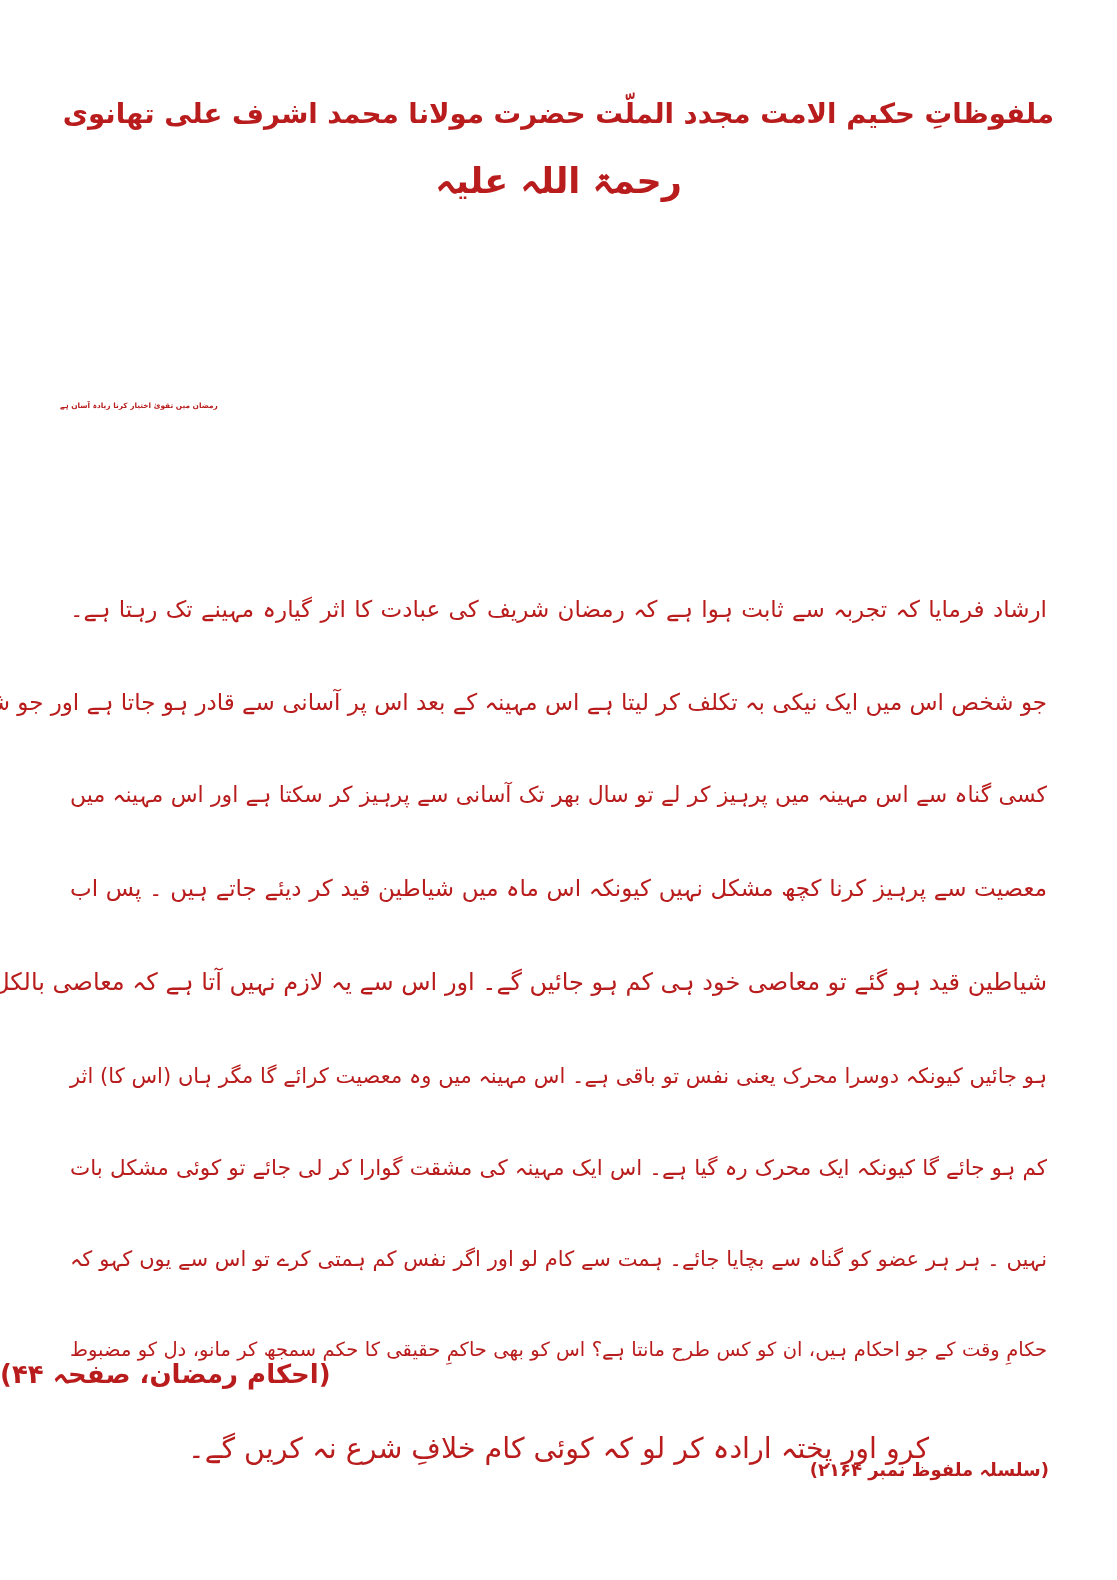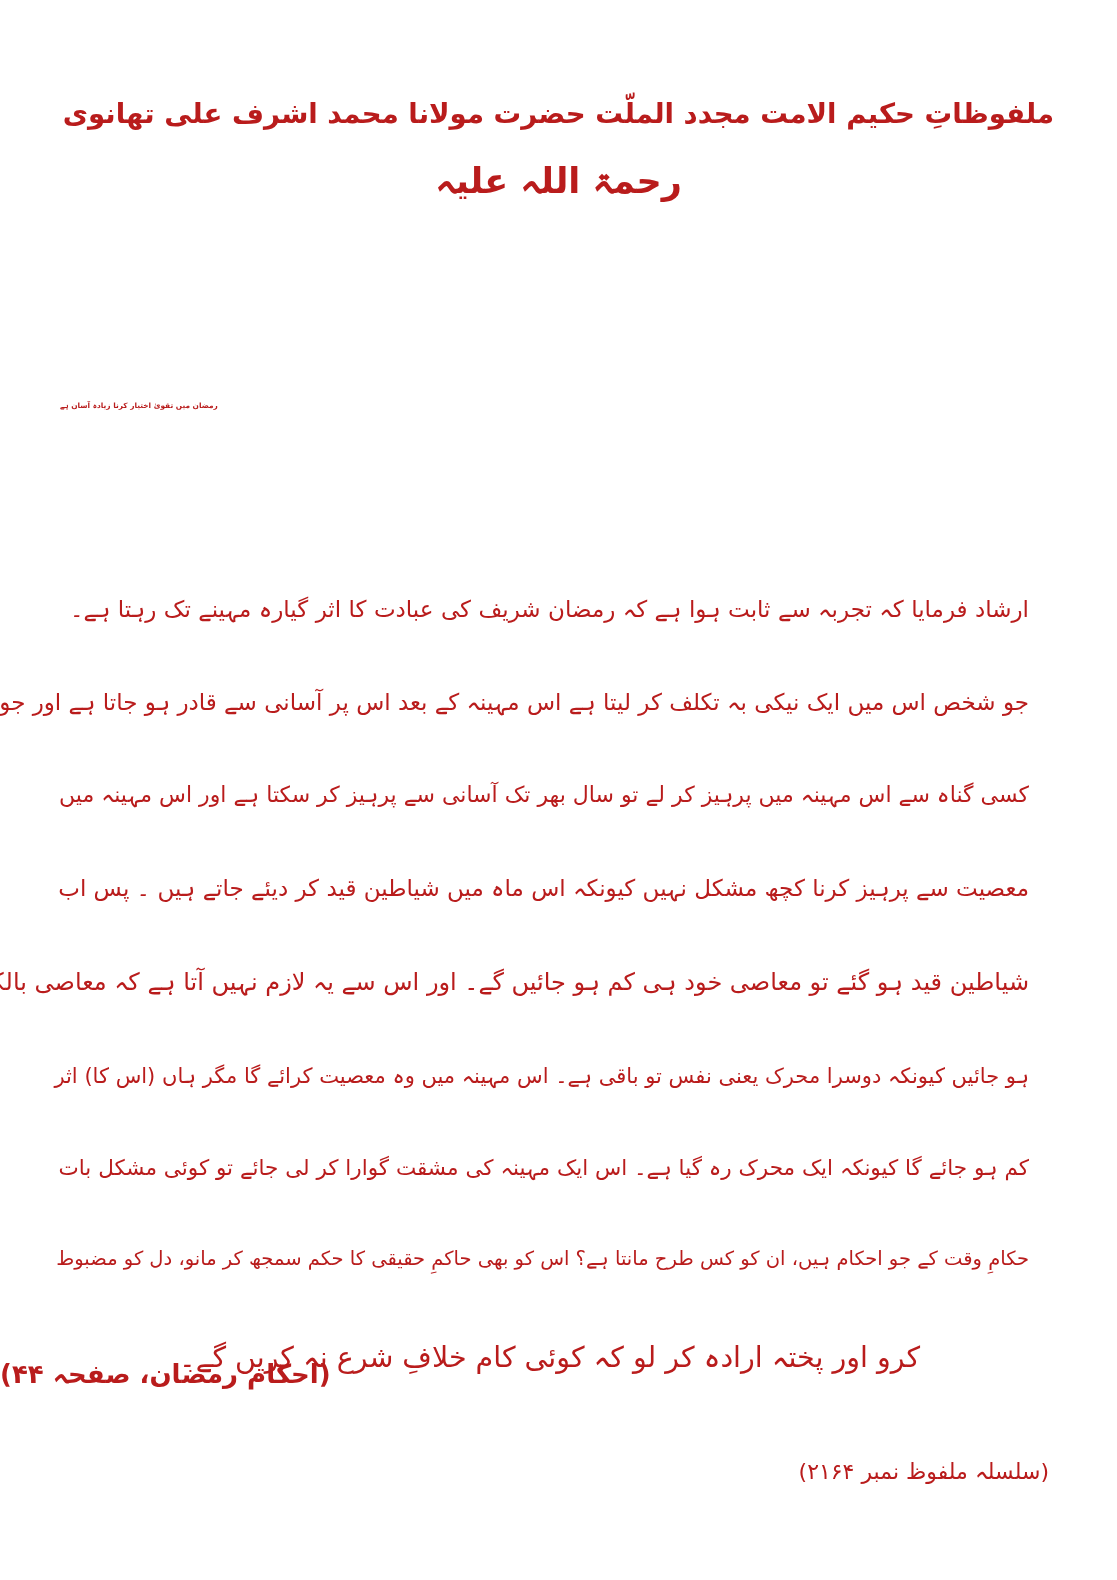--- a/index.html
+++ b/index.html
@@ -59,21 +59,21 @@
     font-size: 34px;
     line-height: 1.5;
     font-weight: 700;
     direction: rtl;
   }
 
   
   .body-block {
     position: absolute;
     top: 540px;
-    right: 88px;
+    right: 70px;
     left: 70px;
     direction: rtl;
   }
 
   .body-line {
     font-size: 28.5px;
     line-height: 70px;
     height: 70px;
     font-weight: 500;
     direction: rtl;
@@ -101,22 +101,22 @@
     text-align: left;
     font-size: 26px;
     font-weight: 600;
     direction: rtl;
   }
 
   .citation-series {
     position: absolute;
     top: 1448px;
     right: 68px;
-    font-size: 22px;
-    font-weight: 400;
+    font-size: 18px;
+    font-weight: 700;
     direction: rtl;
     text-align: right;
   }
 </style>
 </head>
 <body>
 
 <div class="page">
 
   <header class="header">
@@ -127,20 +127,21 @@
   <h2 class="section-heading" style="font-size: 7.4px;">رمضان میں تقویٰ اختیار کرنا زیادہ آسان ہے</h2>
 
   <section class="body-block">
     <p class="body-line first-line" style="font-size: 23px;">ارشاد فرمایا کہ تجربہ سے ثابت ہوا ہے کہ رمضان شریف کی عبادت کا اثر گیارہ مہینے تک رہتا ہے۔</p>
     <p class="body-line" style="font-size: 23px;">جو شخص اس میں ایک نیکی بہ تکلف کر لیتا ہے اس مہینہ کے بعد اس پر آسانی سے قادر ہو جاتا ہے اور جو شخص</p>
     <p class="body-line" style="font-size: 22px;">کسی گناہ سے اس مہینہ میں پرہیز کر لے تو سال بھر تک آسانی سے پرہیز کر سکتا ہے اور اس مہینہ میں</p>
     <p class="body-line" style="font-size: 23px;">معصیت سے پرہیز کرنا کچھ مشکل نہیں کیونکہ اس ماہ میں شیاطین قید کر دیئے جاتے ہیں ۔ پس اب</p>
     <p class="body-line" style="font-size: 24px;">شیاطین قید ہو گئے تو معاصی خود ہی کم ہو جائیں گے۔ اور اس سے یہ لازم نہیں آتا ہے کہ معاصی بالکل ختم</p>
     <p class="body-line" style="font-size: 21px;">ہو جائیں کیونکہ دوسرا محرک یعنی نفس تو باقی ہے۔ اس مہینہ میں وہ معصیت کرائے گا مگر ہاں (اس کا) اثر</p>
     <p class="body-line" style="font-size: 21.5px;">کم ہو جائے گا کیونکہ ایک محرک رہ گیا ہے۔ اس ایک مہینہ کی مشقت گوارا کر لی جائے تو کوئی مشکل بات</p>
+    <p class="body-line" style="font-size: 21px;">نہیں ۔ ہر ہر عضو کو گناہ سے بچایا جائے۔ ہمت سے کام لو اور اگر نفس کم ہمتی کرے تو اس سے یوں کہو کہ</p>
     <p class="body-line" style="font-size: 19.5px;">حکامِ وقت کے جو احکام ہیں، ان کو کس طرح مانتا ہے؟ اس کو بھی حاکمِ حقیقی کا حکم سمجھ کر مانو، دل کو مضبوط</p>
     <p class="body-line last-line">کرو اور پختہ ارادہ کر لو کہ کوئی کام خلافِ شرع نہ کریں گے۔</p>
   </section>
 
   <div class="citation-source">(احکام رمضان، صفحہ ۴۴)</div>
 
   <div class="citation-series">(سلسلہ ملفوظ نمبر ۲۱۶۴)</div>
 
 </div>
 

